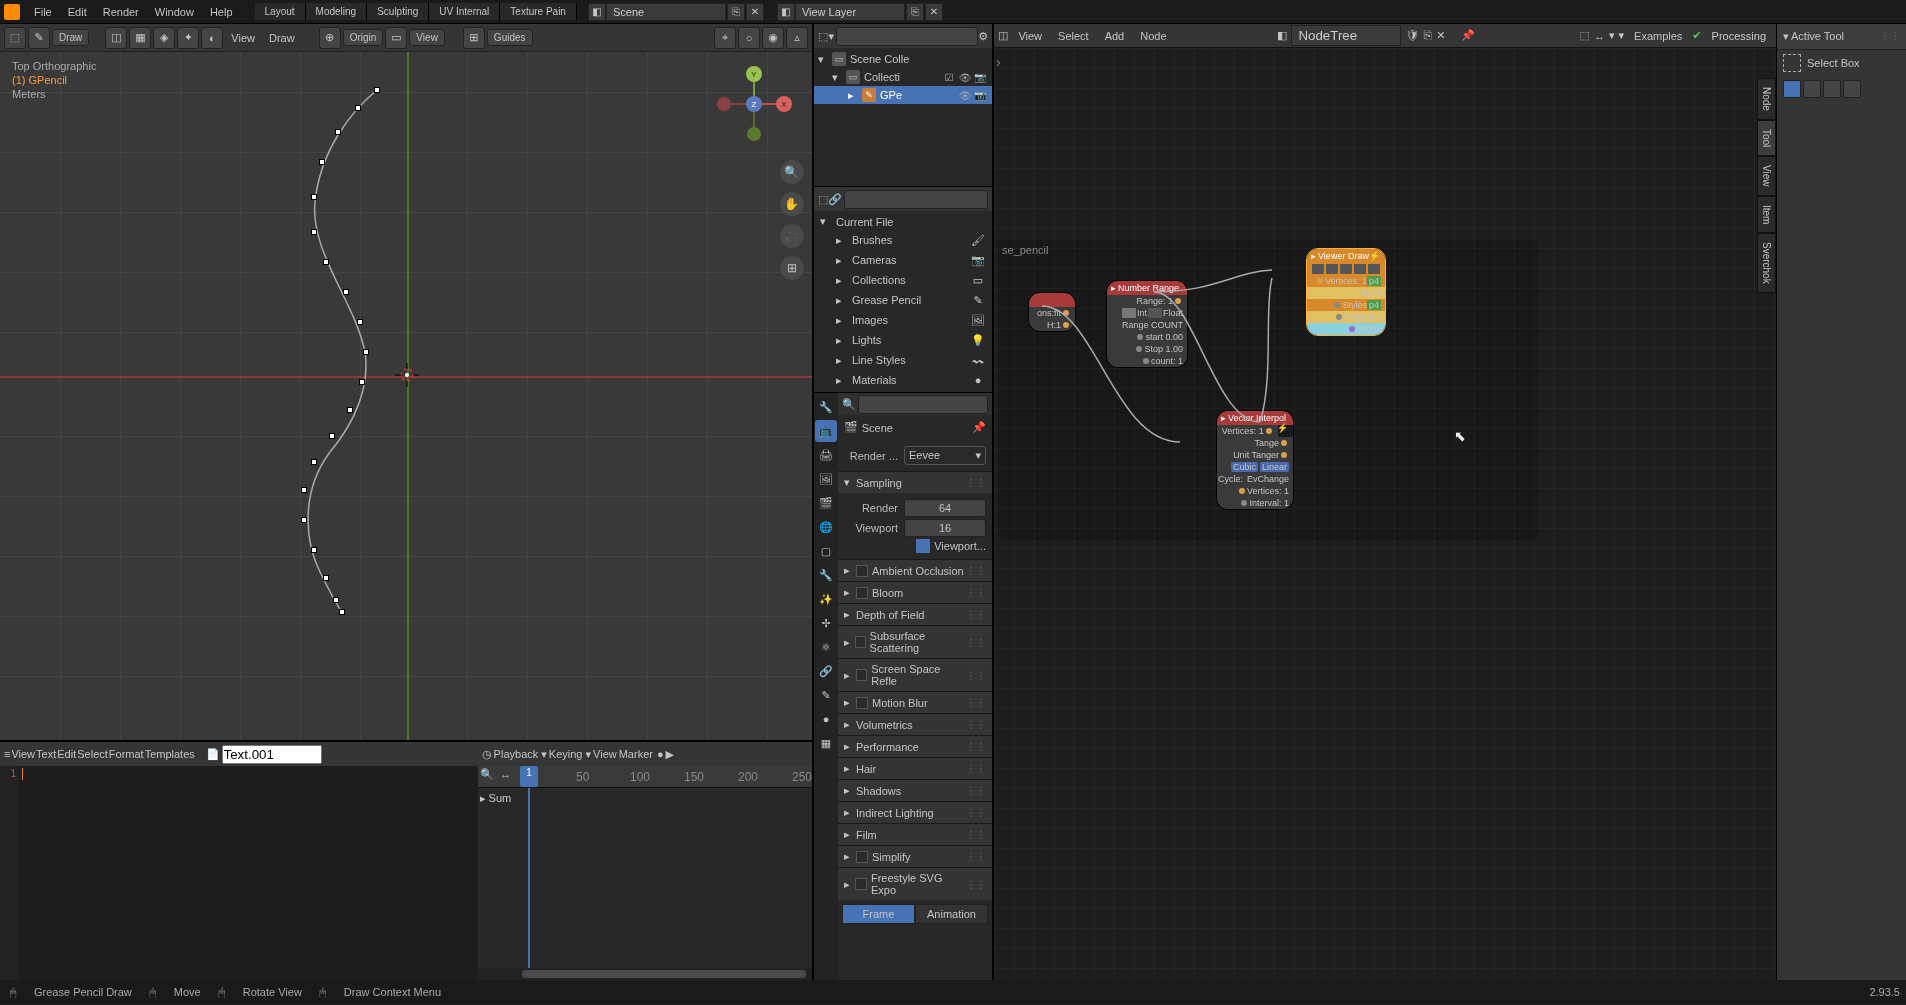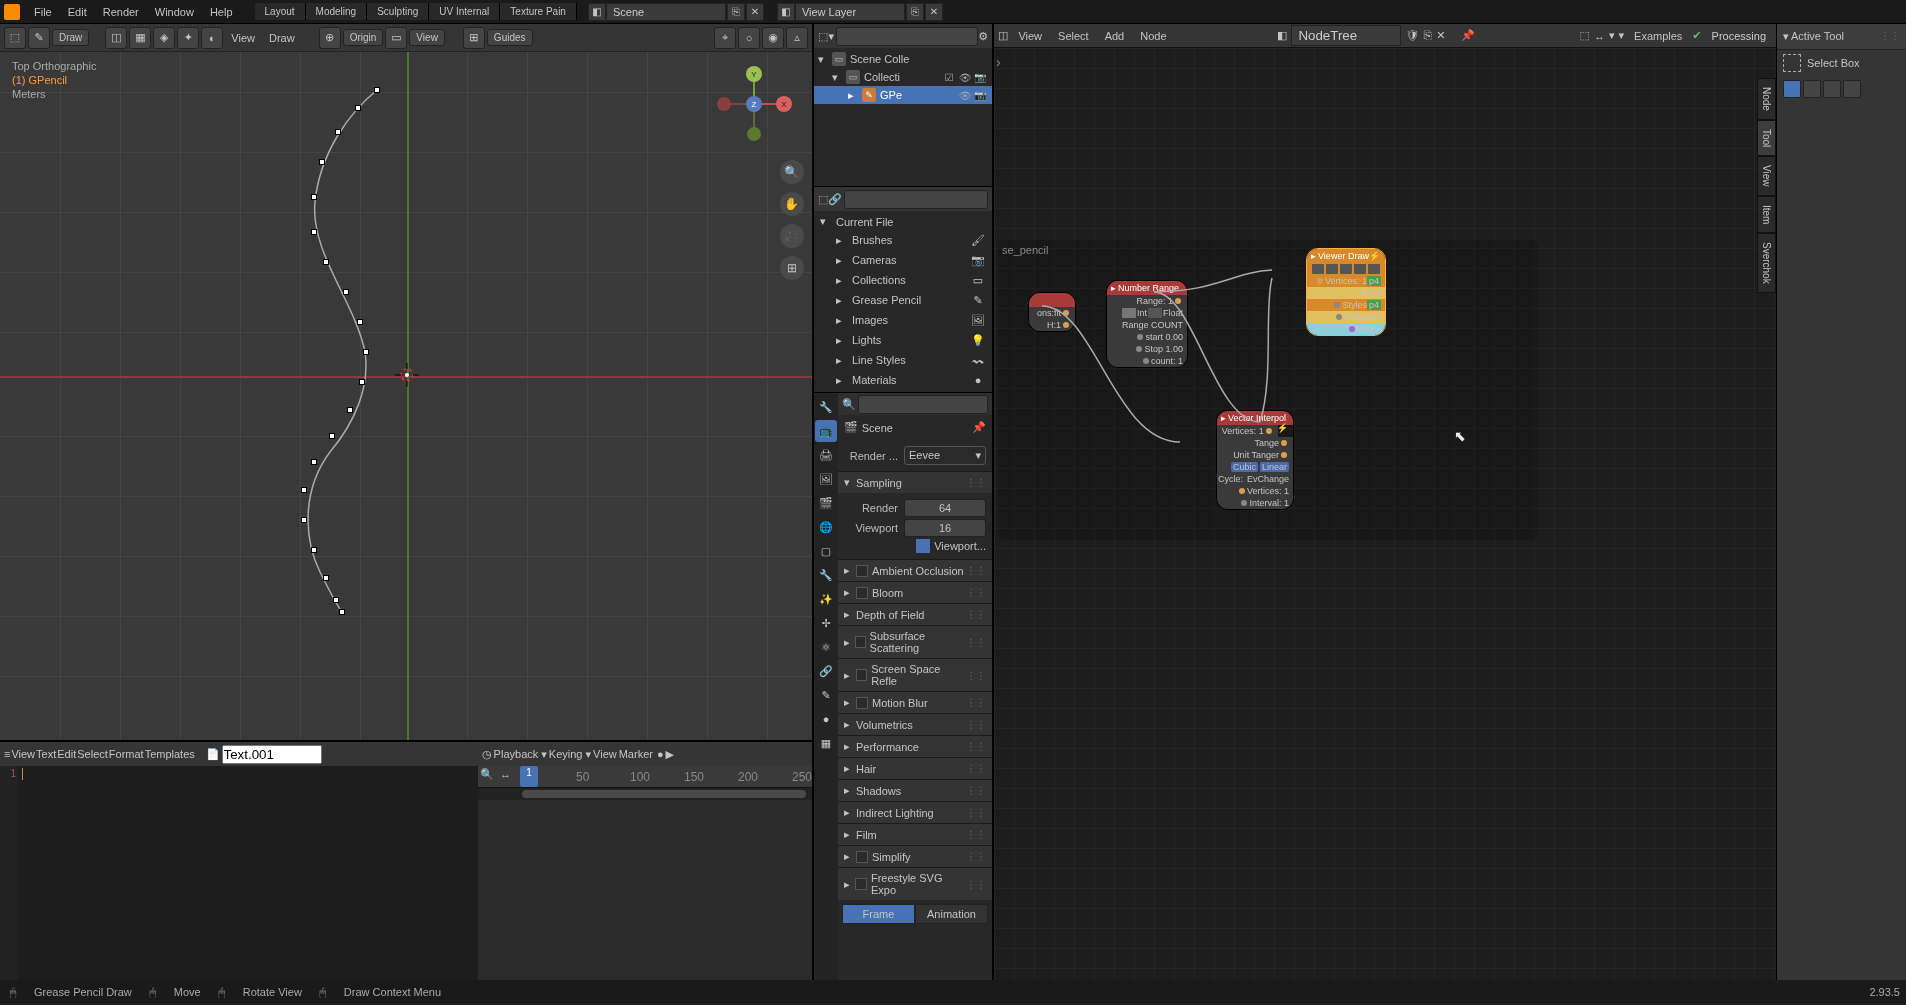--- a/index.html
+++ b/index.html
@@ -336,20 +336,24 @@
         <div class="tl-ruler">
           <div class="hicon" style="position:absolute; left:2px; top:2px; width:18px; height:16px;">🔍</div>
           <div class="hicon" style="position:absolute; left:22px; top:2px; width:18px; height:16px;">↔</div>
           <div class="tl-playhead">1</div>
           <div class="tick" style="left:98px">50</div>
           <div class="tick" style="left:152px">100</div>
           <div class="tick" style="left:206px">150</div>
           <div class="tick" style="left:260px">200</div>
           <div class="tick" style="left:314px">250</div>
         </div>
+        <div class="tl-body">
+          <div class="tl-summary">▸ Sum</div>
+          <div style="position:absolute; left:50px; top:0; bottom:0; width:2px; background:#4772b3;"></div>
+        </div>
         <div class="tl-scroll">
           <div class="tl-scroll-thumb"></div>
         </div>
       </div>
     </div>
   </div>
 
   <div class="outliner-col" style="width:180px;">
 
     <div class="outliner-panel">

